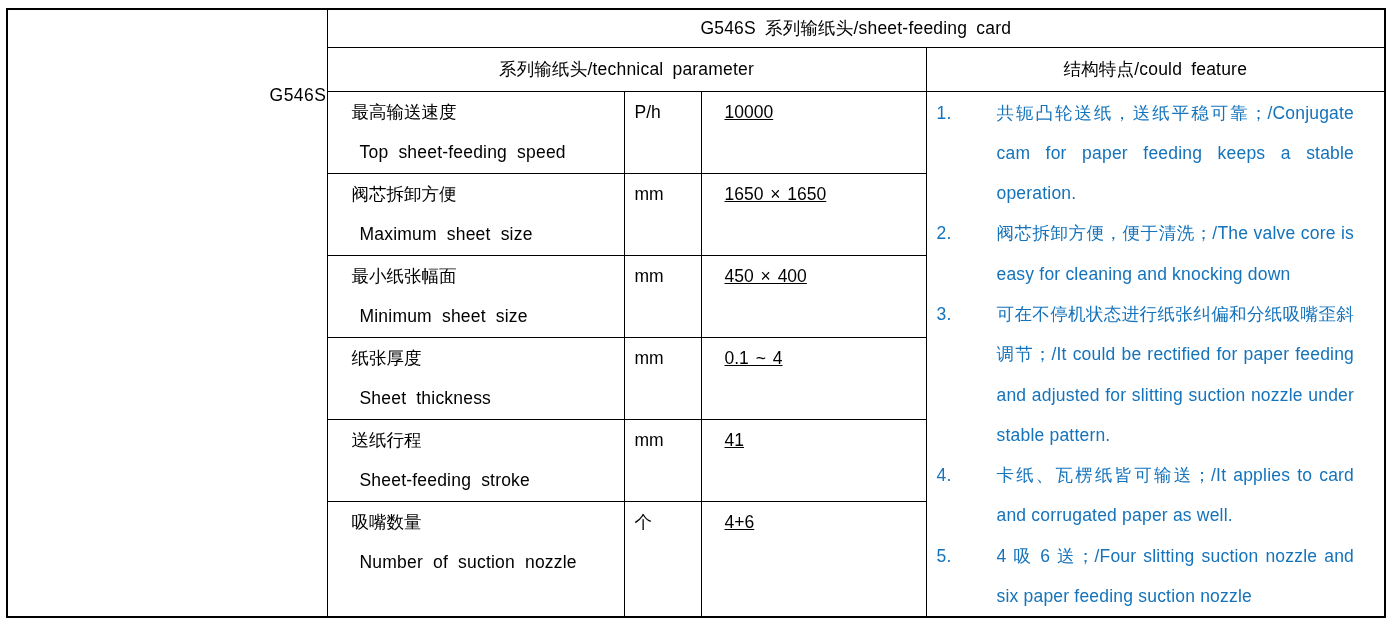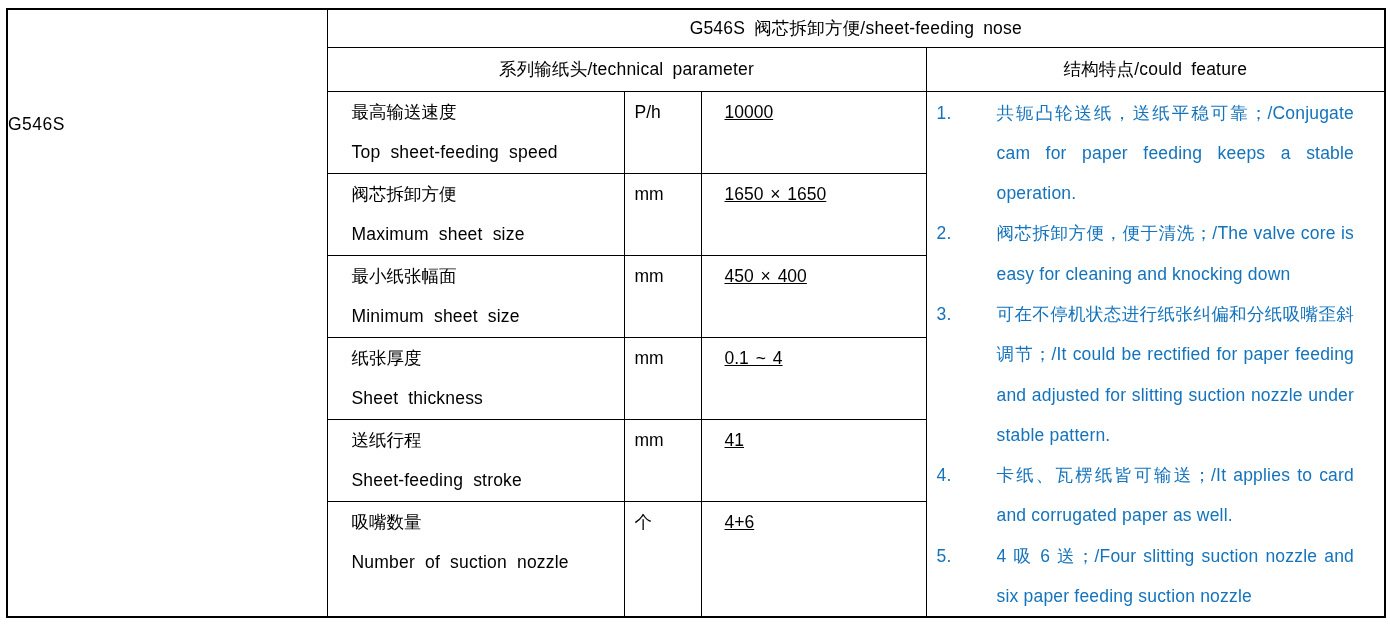--- a/index.html
+++ b/index.html
@@ -31,29 +31,29 @@
   }
   
   td.head1, td.head2 {
     vertical-align: middle;
     text-align: center;
     word-spacing: 4px;
     letter-spacing: 0.2px;
   }
   
   td.model-cell {
-    text-align: left;
-    padding-top: 94px;
+    text-align: right;
+    padding-top: 65px;
     line-height: 40px;
     letter-spacing: 0.5px;
   }
   
   td.pname { padding-left: 24px; }
   td.pname .line { line-height: 40px; white-space: nowrap; }
-  td.pname .en { word-spacing: 5px; letter-spacing: 0.2px; }
+  td.pname .en { word-spacing: 5px; letter-spacing: 0.2px; margin-left: 8px; }
   td.punit { padding-left: 10px; line-height: 40px; }
   td.pval  { padding-left: 23px; line-height: 40px; word-spacing: 2px; text-decoration: underline; }
   
   td.design-cell {
     color: #1473BB;
     padding-top: 1px;
   }
   .feat {
     position: relative;
     padding-left: 70px;
@@ -81,21 +81,21 @@
       <col style="width:77px">
       <col style="width:225px">
       <col style="width:459px">
     </colgroup>
 
     <tbody>
         <tr style="height:38px">
       <td class="model-cell" rowspan="8">
         <span>G546S</span>
       </td>
-      <td class="head1" colspan="4">G546S 阀芯拆卸方便/sheet-feeding nose</td>
+      <td class="head1" colspan="4">G546S 系列输纸头/sheet-feeding card</td>
     </tr>
 
     <tr style="height:44px">
       <td class="head2" colspan="3">系列输纸头/technical parameter</td>
       <td class="head2">结构特点/could feature</td>
     </tr>
 
     <tr style="height:82px">
       <td class="pname">
         <div class="line zh">最高输送速度</div>

